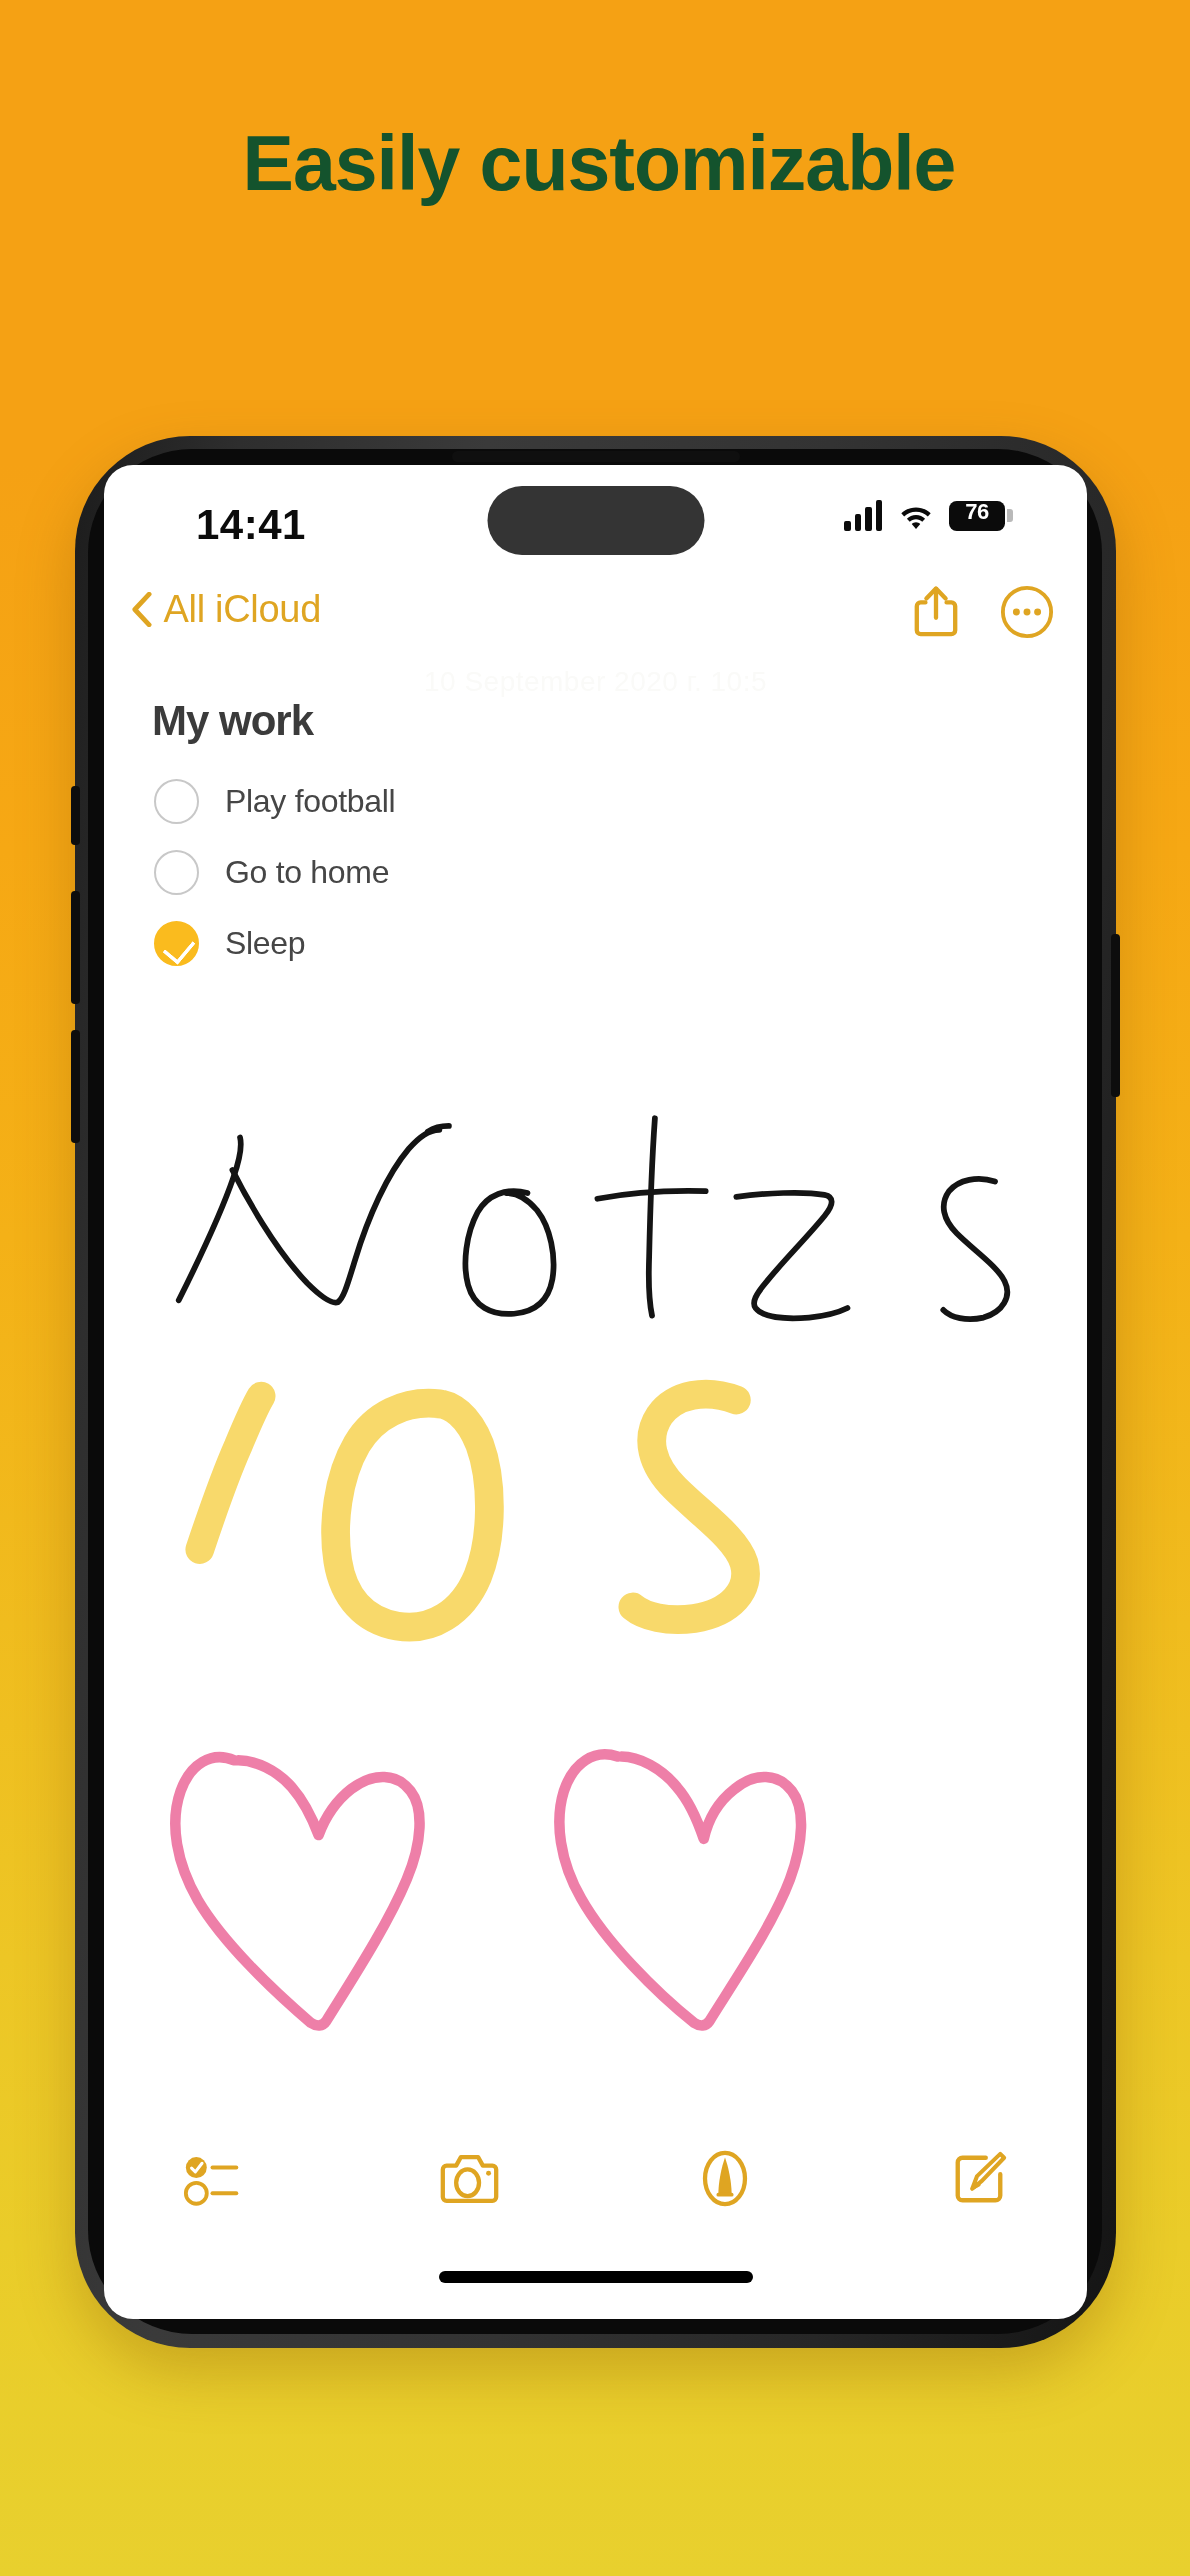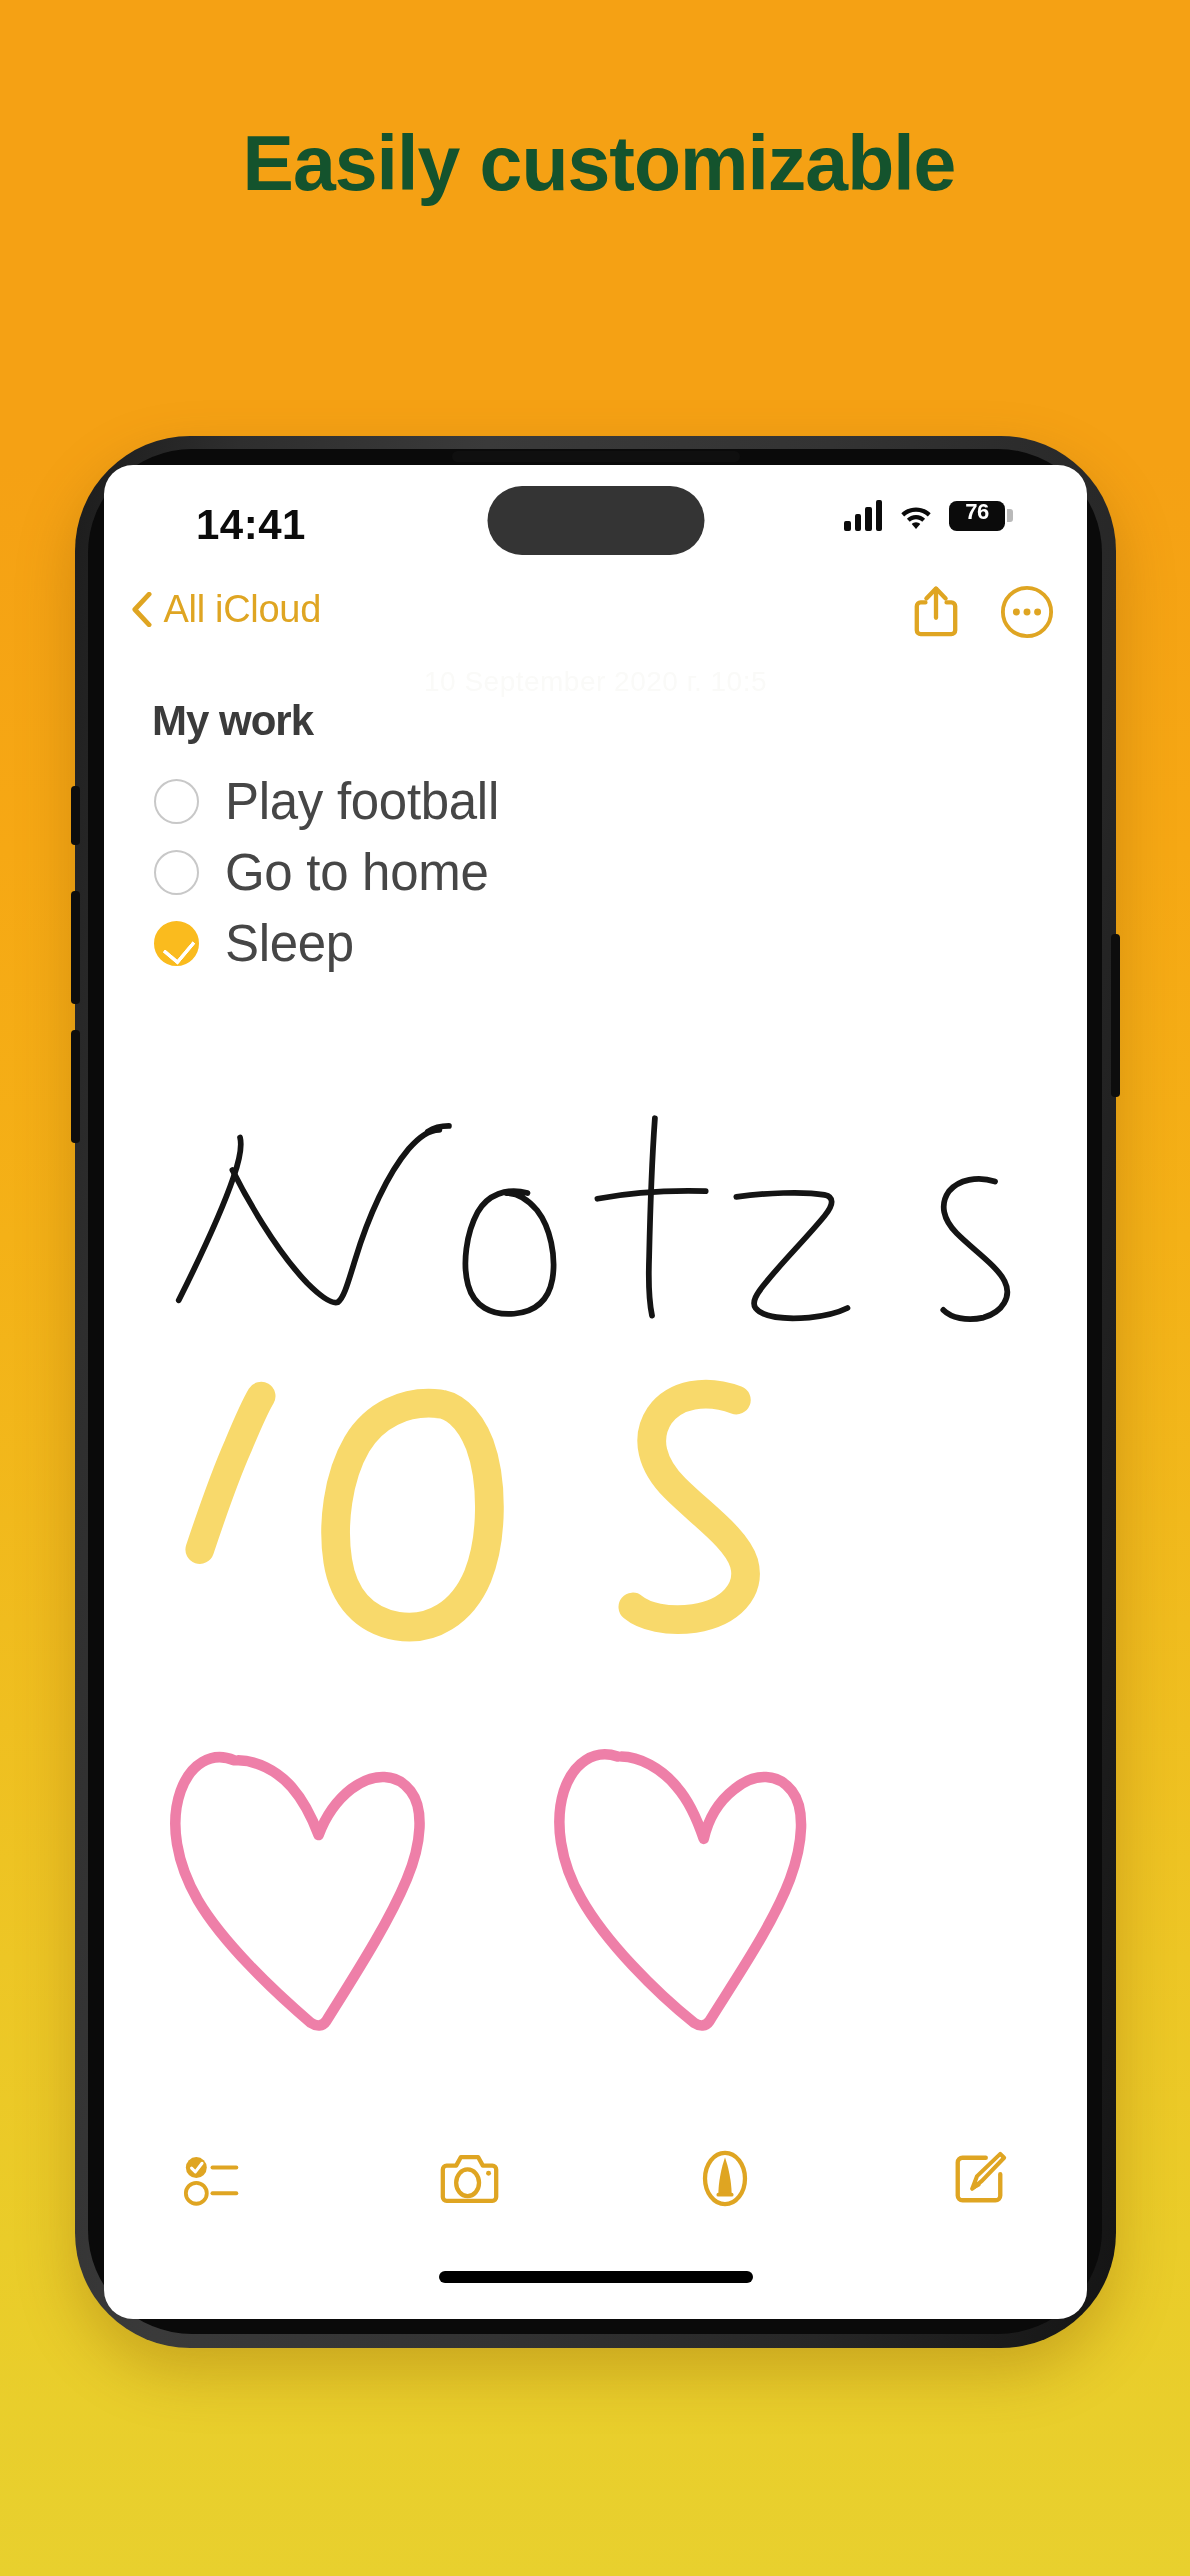--- a/index.html
+++ b/index.html
@@ -246,21 +246,21 @@
     position:absolute;
     left:12.5px; top:10.5px;
     width:16.3px; height:24px;
     border-right:4.8px solid #fff;
     border-bottom:4.8px solid #fff;
     transform:rotate(40deg);
     border-radius:1px;
   }
 
   .check-label {
-    font-size:51px;
+    font-size:32px;
     color:#464646;
     letter-spacing:-0.3px;
   }
 
   
   .canvas {
     position:absolute;
     left:0; top:613px;
     width:100%; height:1035px;
     pointer-events:none;

